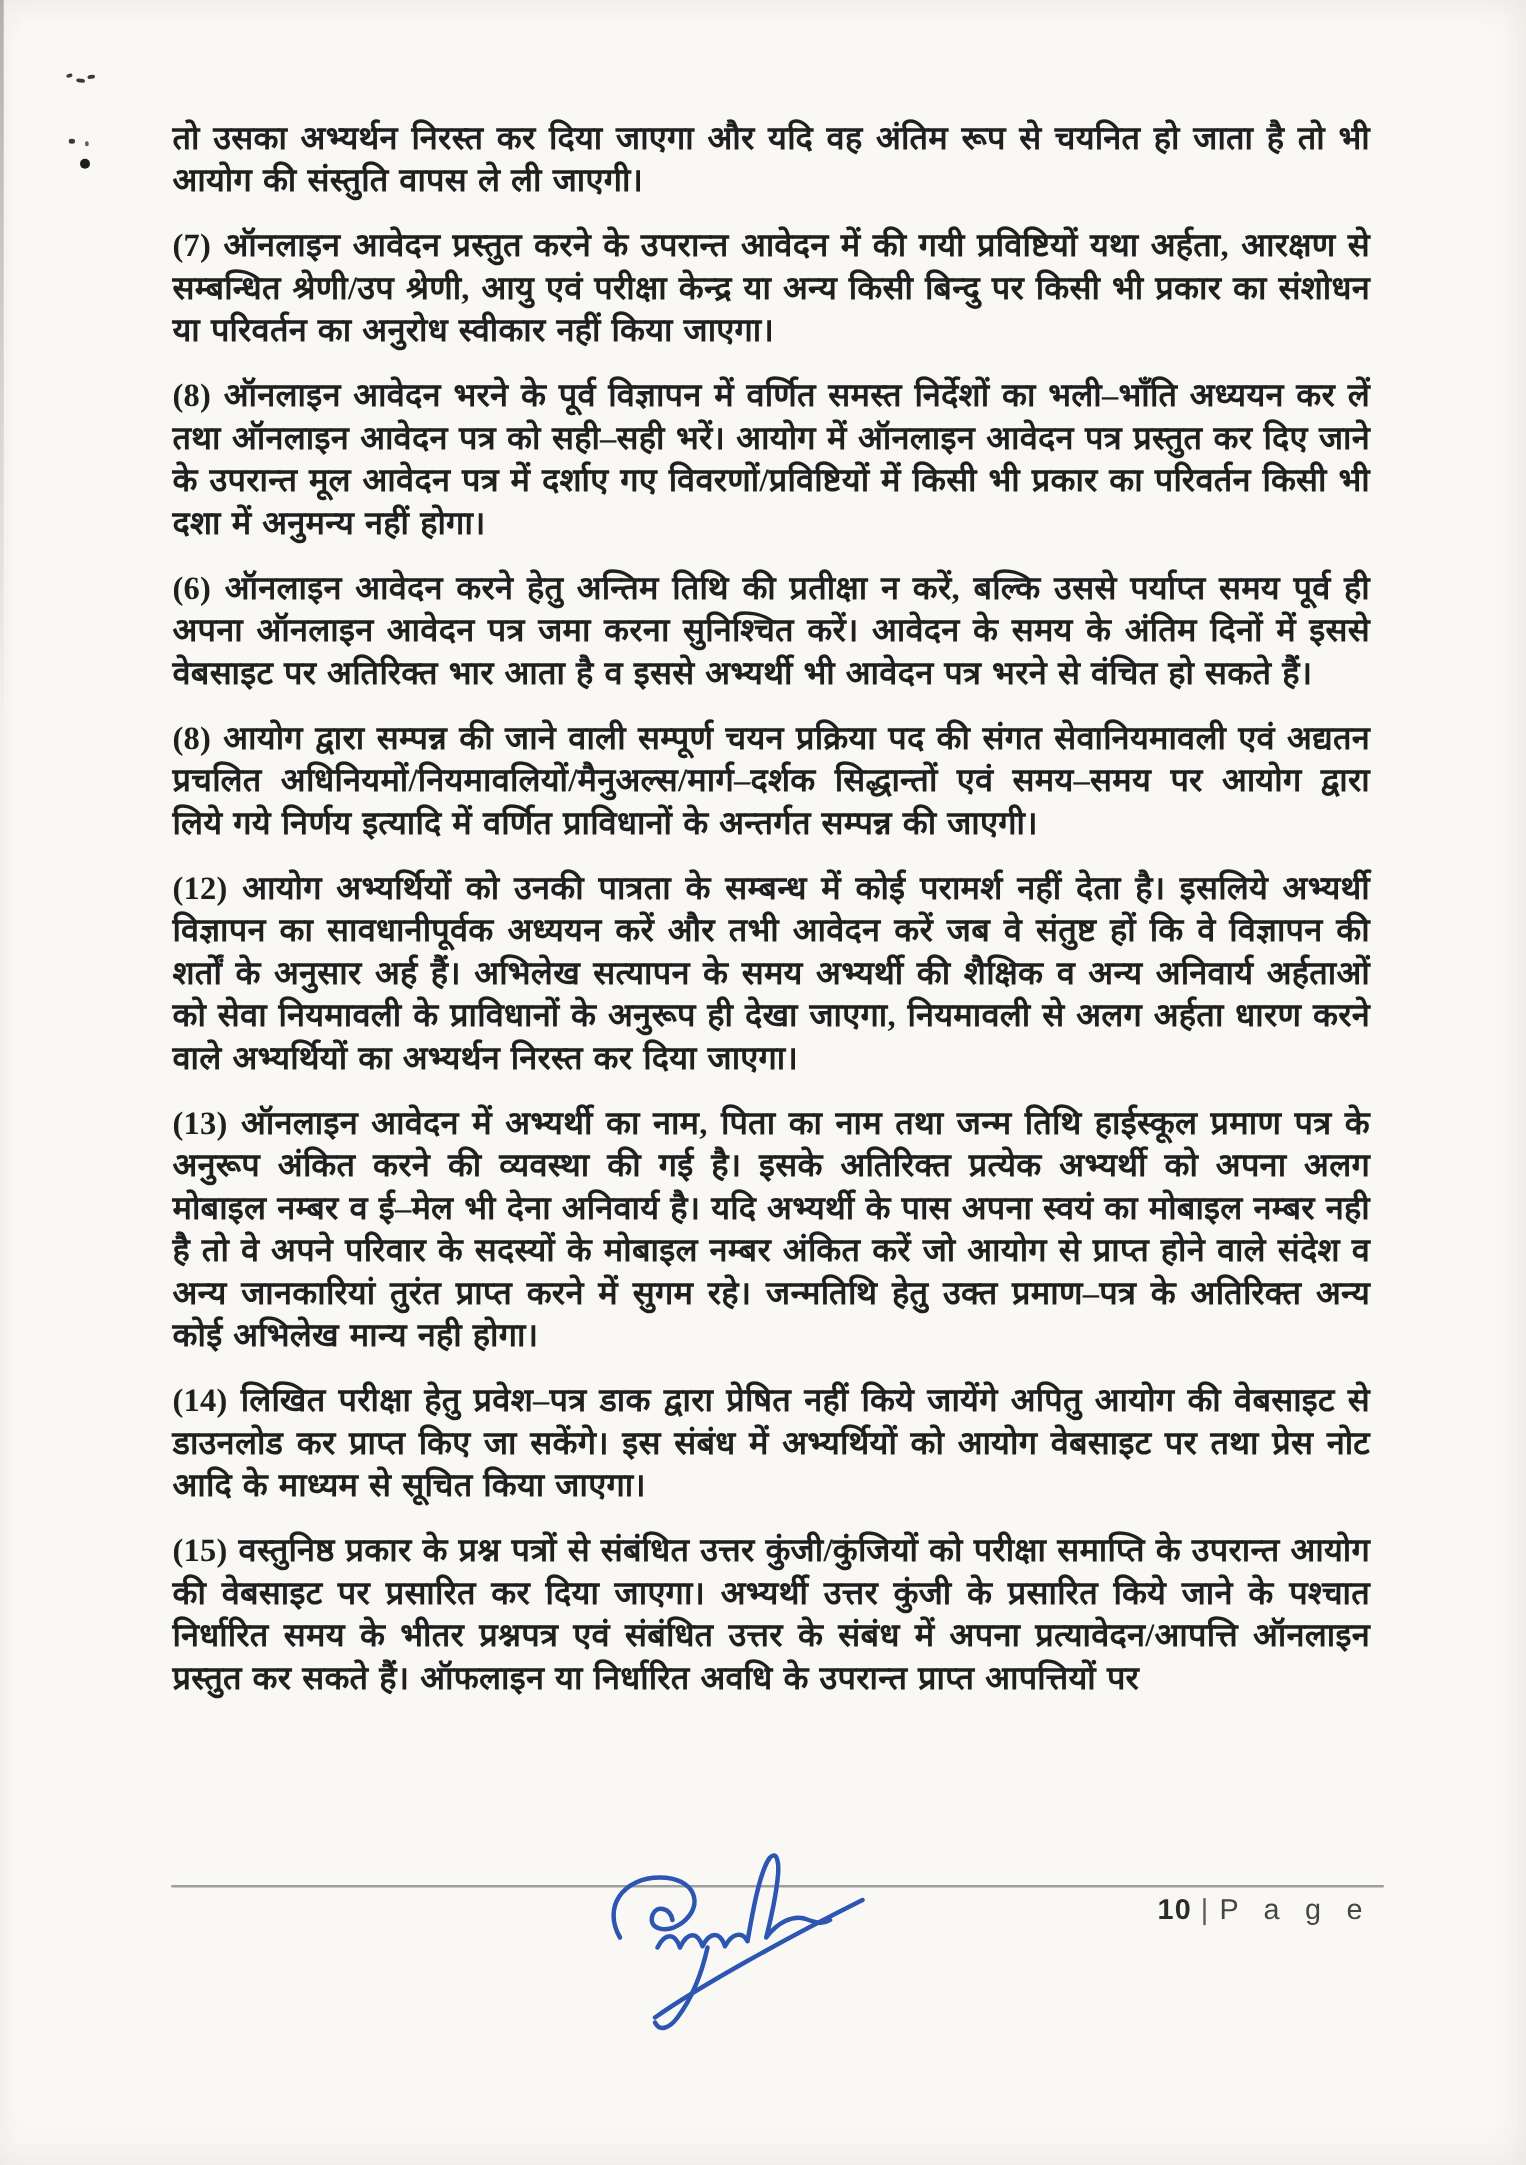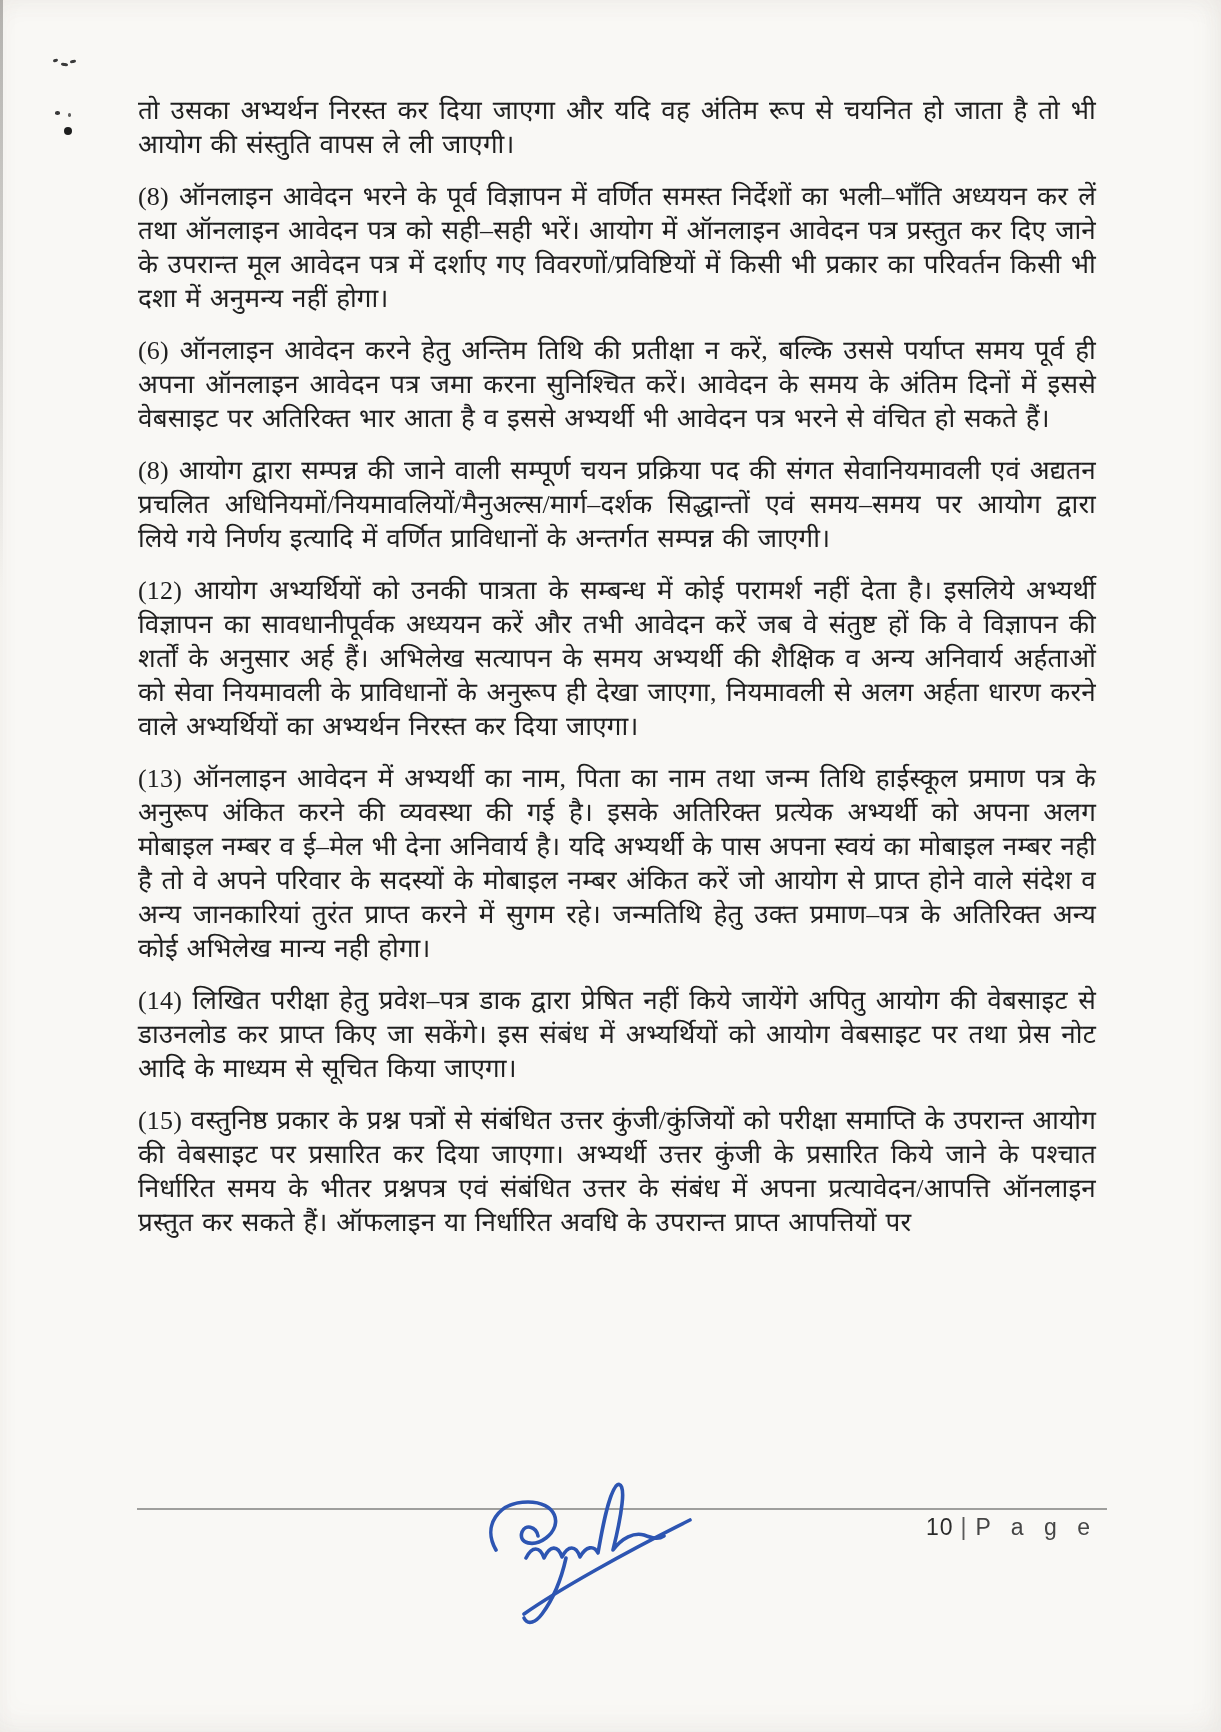--- a/index.html
+++ b/index.html
@@ -42,20 +42,21 @@
   .speck.s4 { left: 55px; top: 111px; width: 5px; height: 4px; }
   .speck.s5 { left: 68px; top: 113px; width: 3px; height: 4px; opacity: .8; }
   .speck.s6 { left: 64px; top: 127px; width: 8px; height: 8px; background: #1e1e1e; border-radius: 50%; }
 
   .content {
     position: absolute;
     left: 138px;
     top: 94px;
     width: 958px;
     color: #1f1f1f;
+    font-weight: bold;
   }
   .para {
     margin: 0 0 18px 0;
     font-size: 26px;
     line-height: 34px;
     text-align: justify;
     letter-spacing: 0.2px;
     word-spacing: 2px;
   }
 
@@ -72,21 +73,21 @@
     position: absolute;
     top: 1514px;
     right: 124px;
     font-family: "Liberation Sans", "DejaVu Sans", sans-serif;
     font-size: 23px;
     color: #4b4b4b;
     white-space: nowrap;
   }
   .page-number .num {
     color: #2b2b2b;
-    font-weight: 400;
+    font-weight: 700;
     letter-spacing: 1px;
   }
   .page-number .sep {
     margin: 0 9px 0 7px;
     font-weight: 300;
     color: #5a5a5a;
   }
   .page-number .word {
     letter-spacing: 7px;
     color: #454545;
@@ -111,20 +112,21 @@
 
   <span class="speck s1"></span>
   <span class="speck s2"></span>
   <span class="speck s3"></span>
   <span class="speck s4"></span>
   <span class="speck s5"></span>
   <span class="speck s6"></span>
 
   <div class="content">
     <p class="para">तो उसका अभ्यर्थन निरस्त कर दिया जाएगा और यदि वह अंतिम रूप से चयनित हो जाता है तो भी आयोग की संस्तुति वापस ले ली जाएगी।</p>
+    <p class="para">(7) ऑनलाइन आवेदन प्रस्तुत करने के उपरान्त आवेदन में की गयी प्रविष्टियों यथा अर्हता, आरक्षण से सम्बन्धित श्रेणी/उप श्रेणी, आयु एवं परीक्षा केन्द्र या अन्य किसी बिन्दु पर किसी भी प्रकार का संशोधन या परिवर्तन का अनुरोध स्वीकार नहीं किया जाएगा।</p>
     <p class="para">(8) ऑनलाइन आवेदन भरने के पूर्व विज्ञापन में वर्णित समस्त निर्देशों का भली–भाँति अध्ययन कर लें तथा ऑनलाइन आवेदन पत्र को सही–सही भरें। आयोग में ऑनलाइन आवेदन पत्र प्रस्तुत कर दिए जाने के उपरान्त मूल आवेदन पत्र में दर्शाए गए विवरणों/प्रविष्टियों में किसी भी प्रकार का परिवर्तन किसी भी दशा में अनुमन्य नहीं होगा।</p>
     <p class="para">(6) ऑनलाइन आवेदन करने हेतु अन्तिम तिथि की प्रतीक्षा न करें, बल्कि उससे पर्याप्त समय पूर्व ही अपना ऑनलाइन आवेदन पत्र जमा करना सुनिश्चित करें। आवेदन के समय के अंतिम दिनों में इससे वेबसाइट पर अतिरिक्त भार आता है व इससे अभ्यर्थी भी आवेदन पत्र भरने से वंचित हो सकते हैं।</p>
     <p class="para">(8) आयोग द्वारा सम्पन्न की जाने वाली सम्पूर्ण चयन प्रक्रिया पद की संगत सेवानियमावली एवं अद्यतन प्रचलित अधिनियमों/नियमावलियों/मैनुअल्स/मार्ग–दर्शक सिद्धान्तों एवं समय–समय पर आयोग द्वारा लिये गये निर्णय इत्यादि में वर्णित प्राविधानों के अन्तर्गत सम्पन्न की जाएगी।</p>
     <p class="para">(12) आयोग अभ्यर्थियों को उनकी पात्रता के सम्बन्ध में कोई परामर्श नहीं देता है। इसलिये अभ्यर्थी विज्ञापन का सावधानीपूर्वक अध्ययन करें और तभी आवेदन करें जब वे संतुष्ट हों कि वे विज्ञापन की शर्तों के अनुसार अर्ह हैं। अभिलेख सत्यापन के समय अभ्यर्थी की शैक्षिक व अन्य अनिवार्य अर्हताओं को सेवा नियमावली के प्राविधानों के अनुरूप ही देखा जाएगा, नियमावली से अलग अर्हता धारण करने वाले अभ्यर्थियों का अभ्यर्थन निरस्त कर दिया जाएगा।</p>
     <p class="para">(13) ऑनलाइन आवेदन में अभ्यर्थी का नाम, पिता का नाम तथा जन्म तिथि हाईस्कूल प्रमाण पत्र के अनुरूप अंकित करने की व्यवस्था की गई है। इसके अतिरिक्त प्रत्येक अभ्यर्थी को अपना अलग मोबाइल नम्बर व ई–मेल भी देना अनिवार्य है। यदि अभ्यर्थी के पास अपना स्वयं का मोबाइल नम्बर नही है तो वे अपने परिवार के सदस्यों के मोबाइल नम्बर अंकित करें जो आयोग से प्राप्त होने वाले संदेश व अन्य जानकारियां तुरंत प्राप्त करने में सुगम रहे। जन्मतिथि हेतु उक्त प्रमाण–पत्र के अतिरिक्त अन्य कोई अभिलेख मान्य नही होगा।</p>
     <p class="para">(14) लिखित परीक्षा हेतु प्रवेश–पत्र डाक द्वारा प्रेषित नहीं किये जायेंगे अपितु आयोग की वेबसाइट से डाउनलोड कर प्राप्त किए जा सकेंगे। इस संबंध में अभ्यर्थियों को आयोग वेबसाइट पर तथा प्रेस नोट आदि के माध्यम से सूचित किया जाएगा।</p>
     <p class="para">(15) वस्तुनिष्ठ प्रकार के प्रश्न पत्रों से संबंधित उत्तर कुंजी/कुंजियों को परीक्षा समाप्ति के उपरान्त आयोग की वेबसाइट पर प्रसारित कर दिया जाएगा। अभ्यर्थी उत्तर कुंजी के प्रसारित किये जाने के पश्चात निर्धारित समय के भीतर प्रश्नपत्र एवं संबंधित उत्तर के संबंध में अपना प्रत्यावेदन/आपत्ति ऑनलाइन प्रस्तुत कर सकते हैं। ऑफलाइन या निर्धारित अवधि के उपरान्त प्राप्त आपत्तियों पर</p>
   </div>
 
   <div class="footer-rule"></div>

